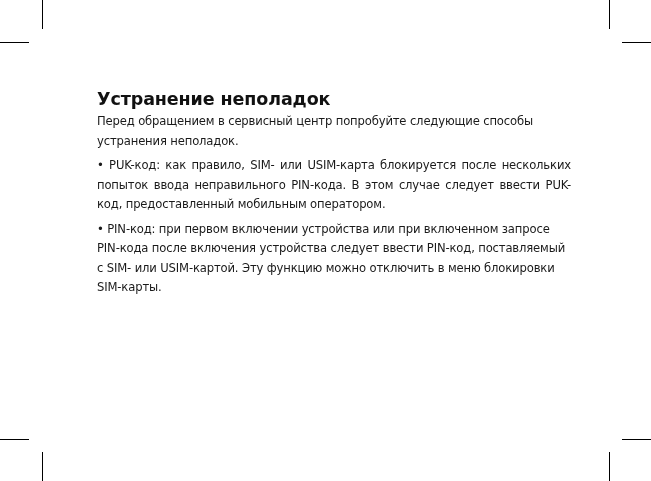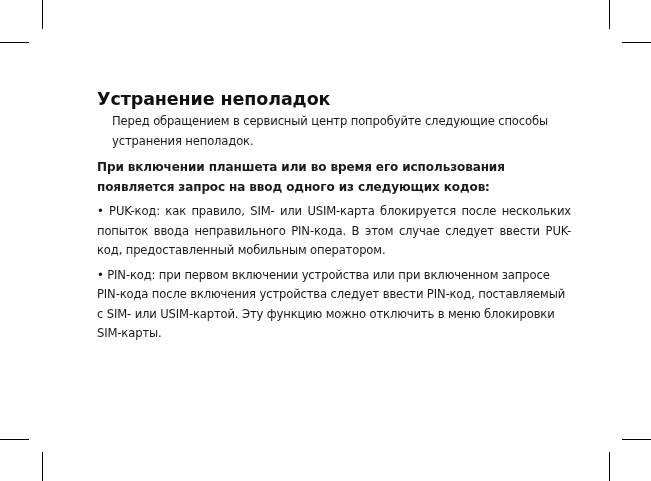--- a/index.html
+++ b/index.html
@@ -4,36 +4,35 @@
 <style>
   html, body { margin: 0; padding: 0; background: #ffffff; }
   body { width: 651px; height: 481px; position: relative; overflow: hidden;
          font-family: "DejaVu Sans", sans-serif; color: #1a1a1a; }
   .mark { position: absolute; background: #000; }
   .mv { width: 1px; height: 29px; }
   .mh { height: 1px; width: 29px; }
   .page { position: absolute; left: 97px; top: 88px; width: 474px; }
   .title { font-size: 17.5px; font-weight: bold; margin: 0; line-height: 22px; color: #111; letter-spacing: -0.1px; }
   .p { font-size: 11.6px; line-height: 19.5px; margin: 0; letter-spacing: -0.15px; }
-  .intro { margin-top: 2px; margin-left: 15px; }
+  .intro { margin-top: 2px; }
   .sub { font-weight: bold; font-size: 12px; margin-top: 7px; letter-spacing: -0.1px; }
   .item { margin-top: 5px; }
   .j { text-align: justify; }
 </style>
 </head>
 <body>
 
 <div class="mark mv" style="left:42px;top:0;"></div>
 <div class="mark mh" style="left:0;top:42px;"></div>
 <div class="mark mv" style="left:609px;top:0;"></div>
 <div class="mark mh" style="left:622px;top:42px;"></div>
 <div class="mark mh" style="left:0;top:439px;"></div>
 <div class="mark mv" style="left:42px;top:452px;"></div>
 <div class="mark mh" style="left:622px;top:439px;"></div>
 <div class="mark mv" style="left:609px;top:452px;"></div>
 
 <div class="page">
   <h1 class="title">Устранение неполадок</h1>
   <p class="p intro">Перед обращением в сервисный центр попробуйте следующие способы устранения неполадок.</p>
-  <p class="p sub">При включении планшета или во время его использования появляется запрос на ввод одного из следующих кодов:</p>
   <p class="p item j"><span>•</span> <span>PUK-код: как правило, SIM- или USIM-карта блокируется после нескольких попыток ввода неправильного PIN-кода. В этом случае следует ввести PUK-код, предоставленный мобильным оператором.</span></p>
   <p class="p item"><span>•</span> <span>PIN-код: при первом включении устройства или при включенном запросе PIN-кода после включения устройства следует ввести PIN-код, поставляемый с SIM- или USIM-картой. Эту функцию можно отключить в меню блокировки SIM-карты.</span></p>
 </div>
 
 </body></html>

